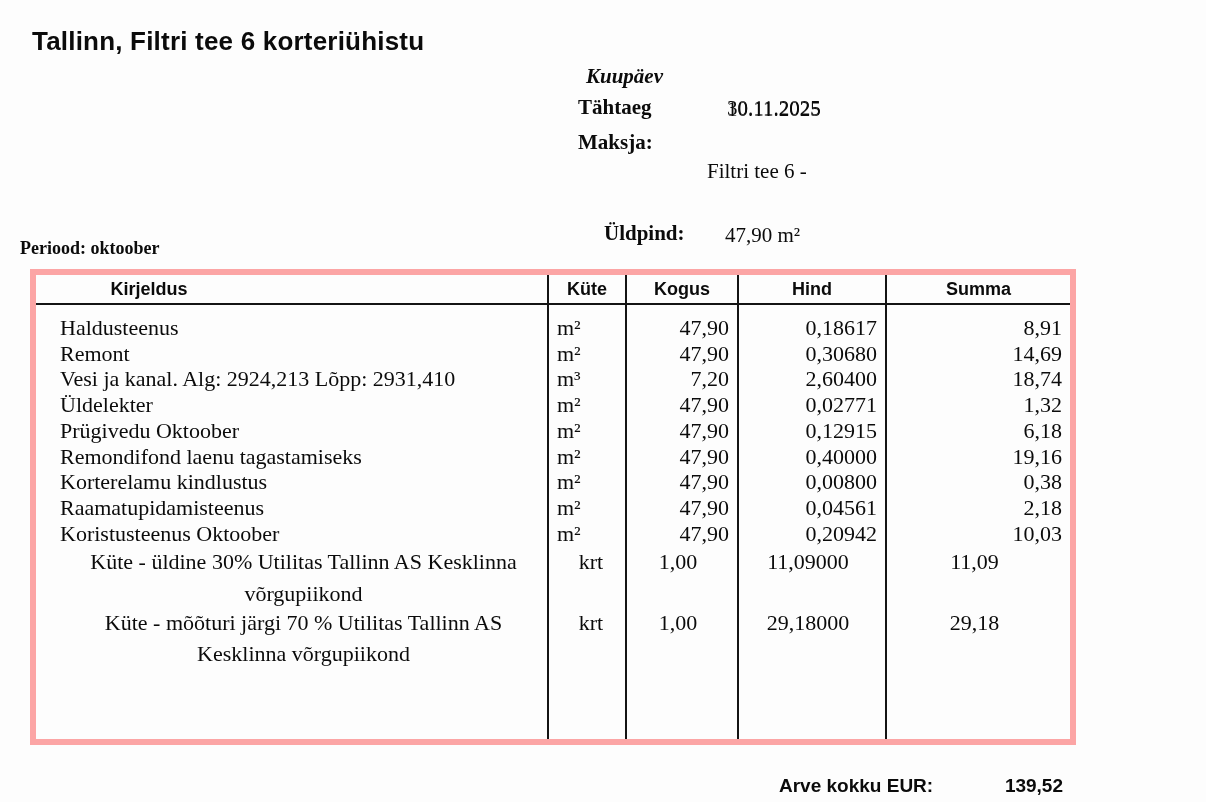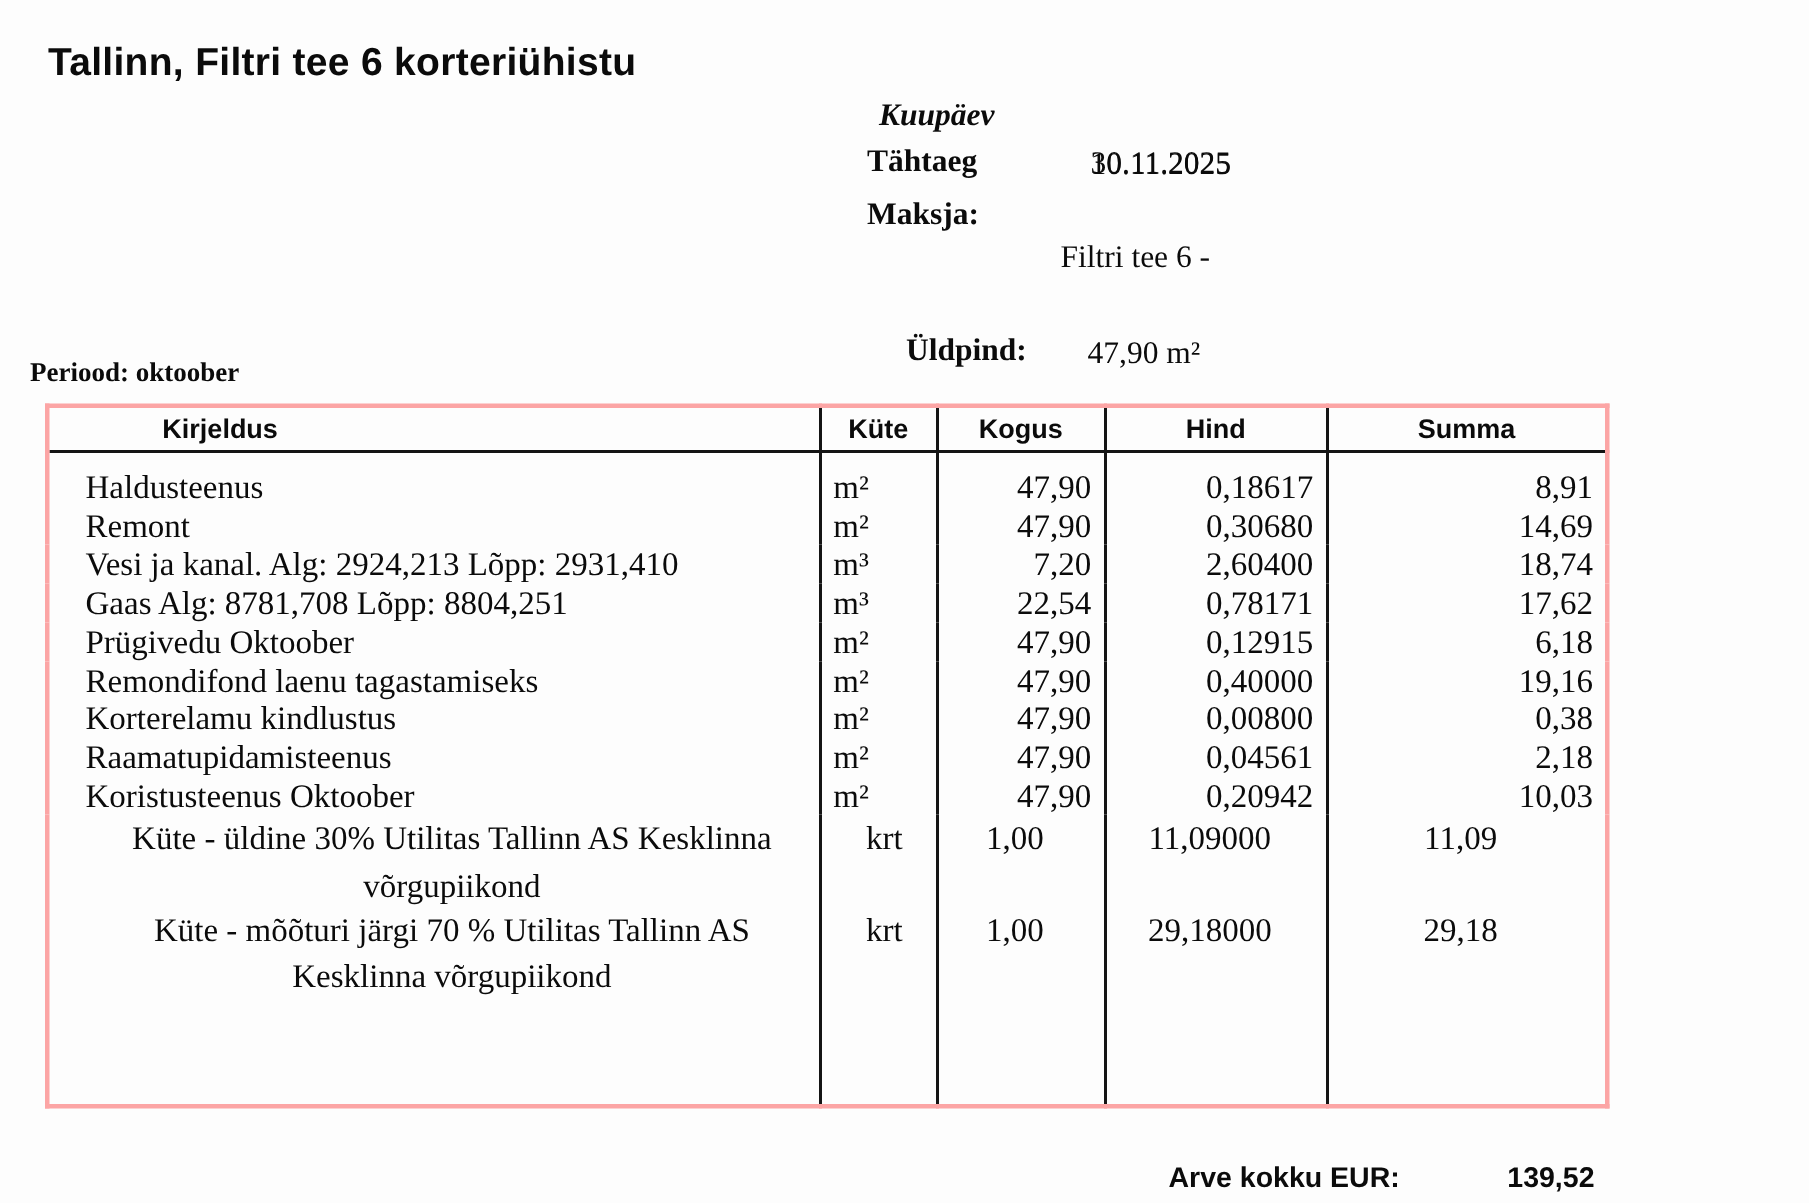--- a/index.html
+++ b/index.html
@@ -39,21 +39,21 @@
   .invoice-table{
     position:absolute;left:30px;top:269px;
     width:1040px;
     border-collapse:collapse;
     table-layout:fixed;
     background:transparent;
   }
   .invoice-table,.invoice-table th,.invoice-table td{
     border:0;
   }
-  .invoice-table{border:3px solid #fca5a5;}
+  .invoice-table{border:6px solid #fca5a5;}
   .invoice-table th{
     border-bottom:2px solid #141414;
     font-family:"Liberation Sans",sans-serif;
     font-weight:bold;font-size:18px;
     height:28px;text-align:center;vertical-align:middle;
     padding:0;
   }
   .invoice-table th.h-desc{padding-right:285px;}
   .invoice-table th:not(:last-child),
   .invoice-table td:not(:last-child){border-right:2px solid #141414;}
@@ -136,25 +136,25 @@
         <td class="c-sum">14,69</td>
       </tr>
       <tr>
         <td class="c-desc">Vesi ja kanal. Alg: 2924,213 Lõpp: 2931,410</td>
         <td class="c-unit">m³</td>
         <td class="c-qty">7,20</td>
         <td class="c-price">2,60400</td>
         <td class="c-sum">18,74</td>
       </tr>
       <tr>
-        <td class="c-desc">Gaas Alg: 8781,708 Lõpp: 8804,251</td>
-        <td class="c-unit">m³</td>
-        <td class="c-qty">22,54</td>
-        <td class="c-price">0,78171</td>
-        <td class="c-sum">17,62</td>
+        <td class="c-desc">Üldelekter</td>
+        <td class="c-unit">m²</td>
+        <td class="c-qty">47,90</td>
+        <td class="c-price">0,02771</td>
+        <td class="c-sum">1,32</td>
       </tr>
       <tr>
         <td class="c-desc">Prügivedu Oktoober</td>
         <td class="c-unit">m²</td>
         <td class="c-qty">47,90</td>
         <td class="c-price">0,12915</td>
         <td class="c-sum">6,18</td>
       </tr>
       <tr>
         <td class="c-desc">Remondifond laenu tagastamiseks</td>

